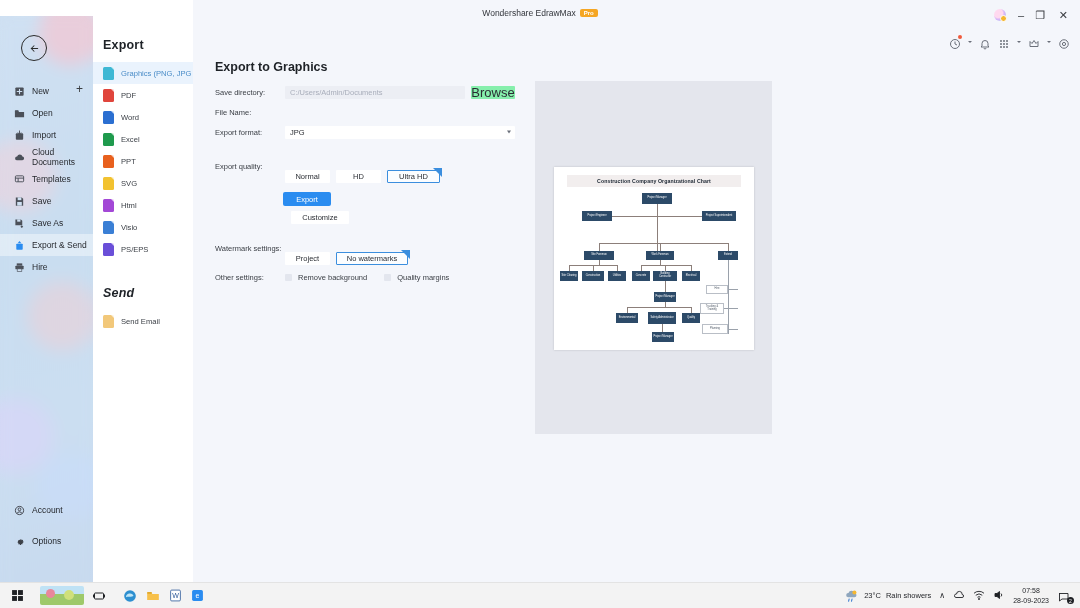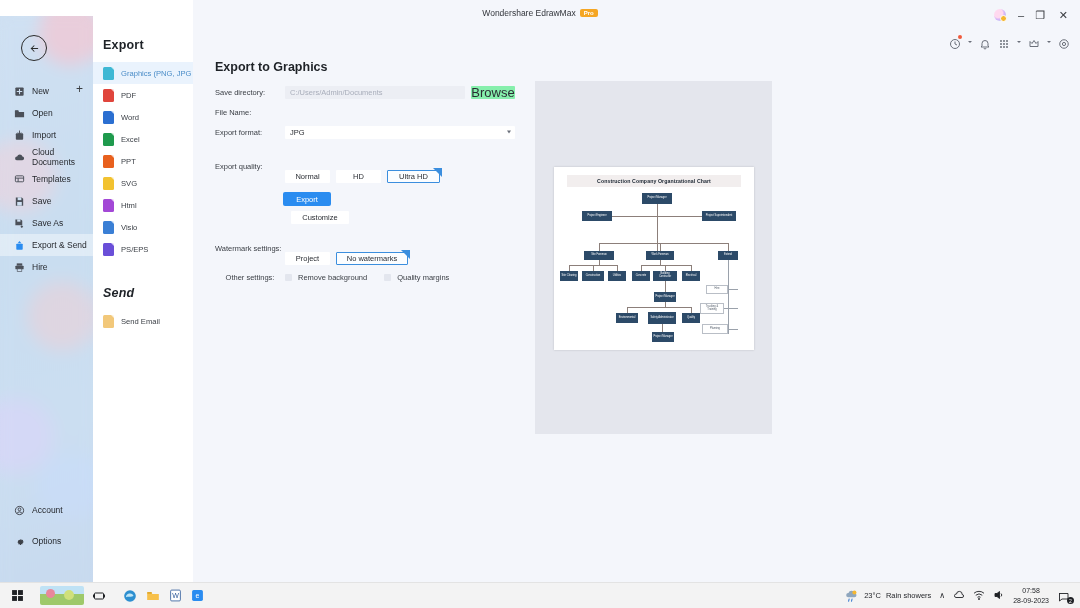--- a/index.html
+++ b/index.html
@@ -114,21 +114,21 @@
   .pill.sel::after {
     content: ""; position: absolute; right: -3px; top: -3px;
     width: 0; height: 0; border-style: solid; border-width: 0 9px 9px 0;
     border-color: transparent #3b8ede transparent transparent;
     transform: rotate(0deg);
   }
   .pill.sel::before{
     content:""; position:absolute; right:-1px; top:1px; width:5px;height:5px;
     z-index:2;
   }
-  .cbrow { display: flex; align-items: center; margin-top: 8px; text-align: center; }
+  .cbrow { display: flex; align-items: center; margin-top: 8px; }
   .cb {
     width: 7px; height: 7px; background: #e3e6ee; border-radius: 1px;
     margin-right: 6px; cursor: pointer; flex: 0 0 7px;
   }
   .cbtext { font-size: 7.5px; color: #3c4047; }
   .export-btn {
     position: absolute; left: 90px; top: 192px; width: 48px; height: 14px;
     background: #2a8cf0; color: #fff; font-size: 7.5px; border-radius: 2px;
     display: flex; align-items: center; justify-content: center; cursor: pointer;
   }

